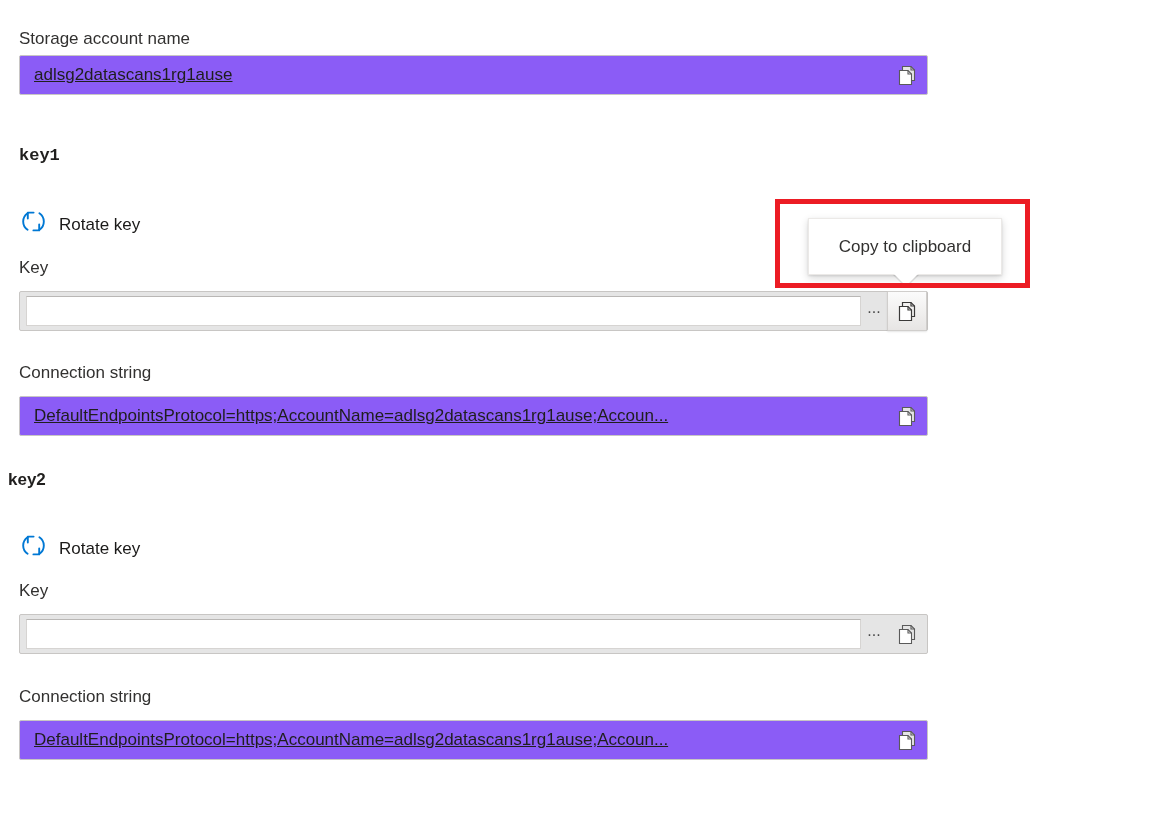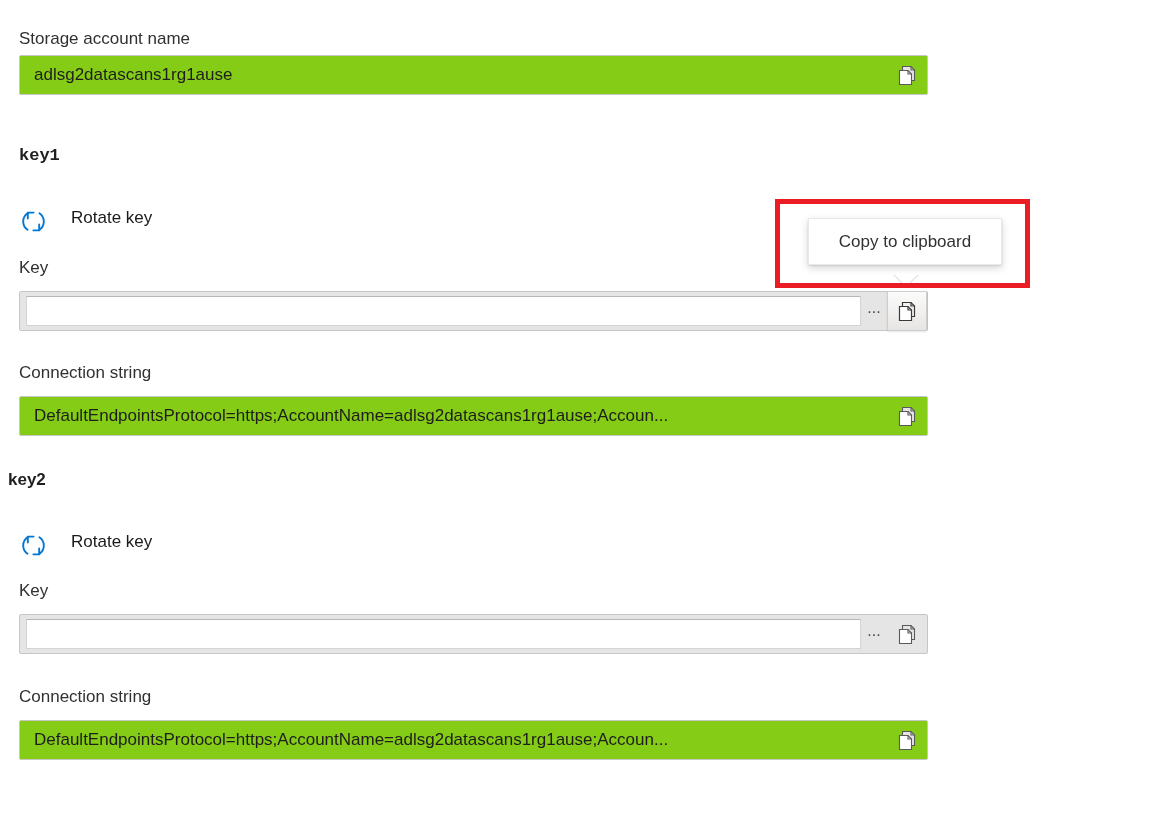--- a/index.html
+++ b/index.html
@@ -30,25 +30,26 @@
     line-height: 22px;
     font-weight: bold;
     color: #201f1e;
     white-space: nowrap;
   }
 
   
   .ro-field {
     position: absolute;
     box-sizing: border-box;
-    background: #84cc16;
+    background: #8b5cf6;
     border: 1px solid #c8c6c4;
     border-radius: 2px;
     display: flex;
     align-items: center;
+    text-decoration: underline;
   }
   .ro-field .ro-text {
     flex: 1 1 auto;
     padding: 0 12px 0 14px;
     font-size: 17px;
     line-height: 20px;
     color: #1f1e1d;
     white-space: nowrap;
     overflow: hidden;
     text-overflow: clip;
@@ -103,22 +104,22 @@
     border-radius: 1px;
     height: calc(100% + 2px);
     box-shadow: 0 1px 2px rgba(0,0,0,0.10);
   }
   .copy-icon { display: block; }
 
   
   .rotate-link {
     position: absolute;
     display: flex;
-    align-items: flex-start;
-    gap: 23px;
+    align-items: flex-end;
+    gap: 11px;
     cursor: pointer;
     text-decoration: none;
   }
   .rotate-label {
     font-size: 17px;
     line-height: 22px;
     color: #1b1a19;
     white-space: nowrap;
   }
 
@@ -263,21 +264,21 @@
   <div class="copy-btn">
     <svg class="copy-icon" width="19" height="21" viewBox="0 0 19 21">
       <path d="M4.5 1.5 H13 L16.5 5 V15.5 H4.5 Z" fill="#e5e5e5" stroke="#5a5a5a" stroke-width="1.1"></path>
       <path d="M13 1.5 V5 H16.5" fill="none" stroke="#5a5a5a" stroke-width="1.1"></path>
       <path d="M1.5 5.5 H10 L13.5 9 V19.5 H1.5 Z" fill="#ffffff" stroke="#5a5a5a" stroke-width="1.1"></path>
       <path d="M10 5.5 V9 H13.5" fill="none" stroke="#5a5a5a" stroke-width="1.1"></path>
     </svg>
   </div>
 </div>
 
-<div class="tooltip" style="left:808px; top:218px; width:194px; height:47px;">
+<div class="tooltip" style="left:808px; top:218px; width:194px; height:57px;">
   <span class="tooltip-text">Copy to clipboard</span>
   <span class="tooltip-tail" style="left:97px; top:57px;">
     <span class="tail-shadow"></span>
     <span class="tail-fill"></span>
   </span>
 </div>
 
 <div class="red-box" style="left:775px; top:199px; width:255px; height:89px;"></div>
 
 </body></html>

